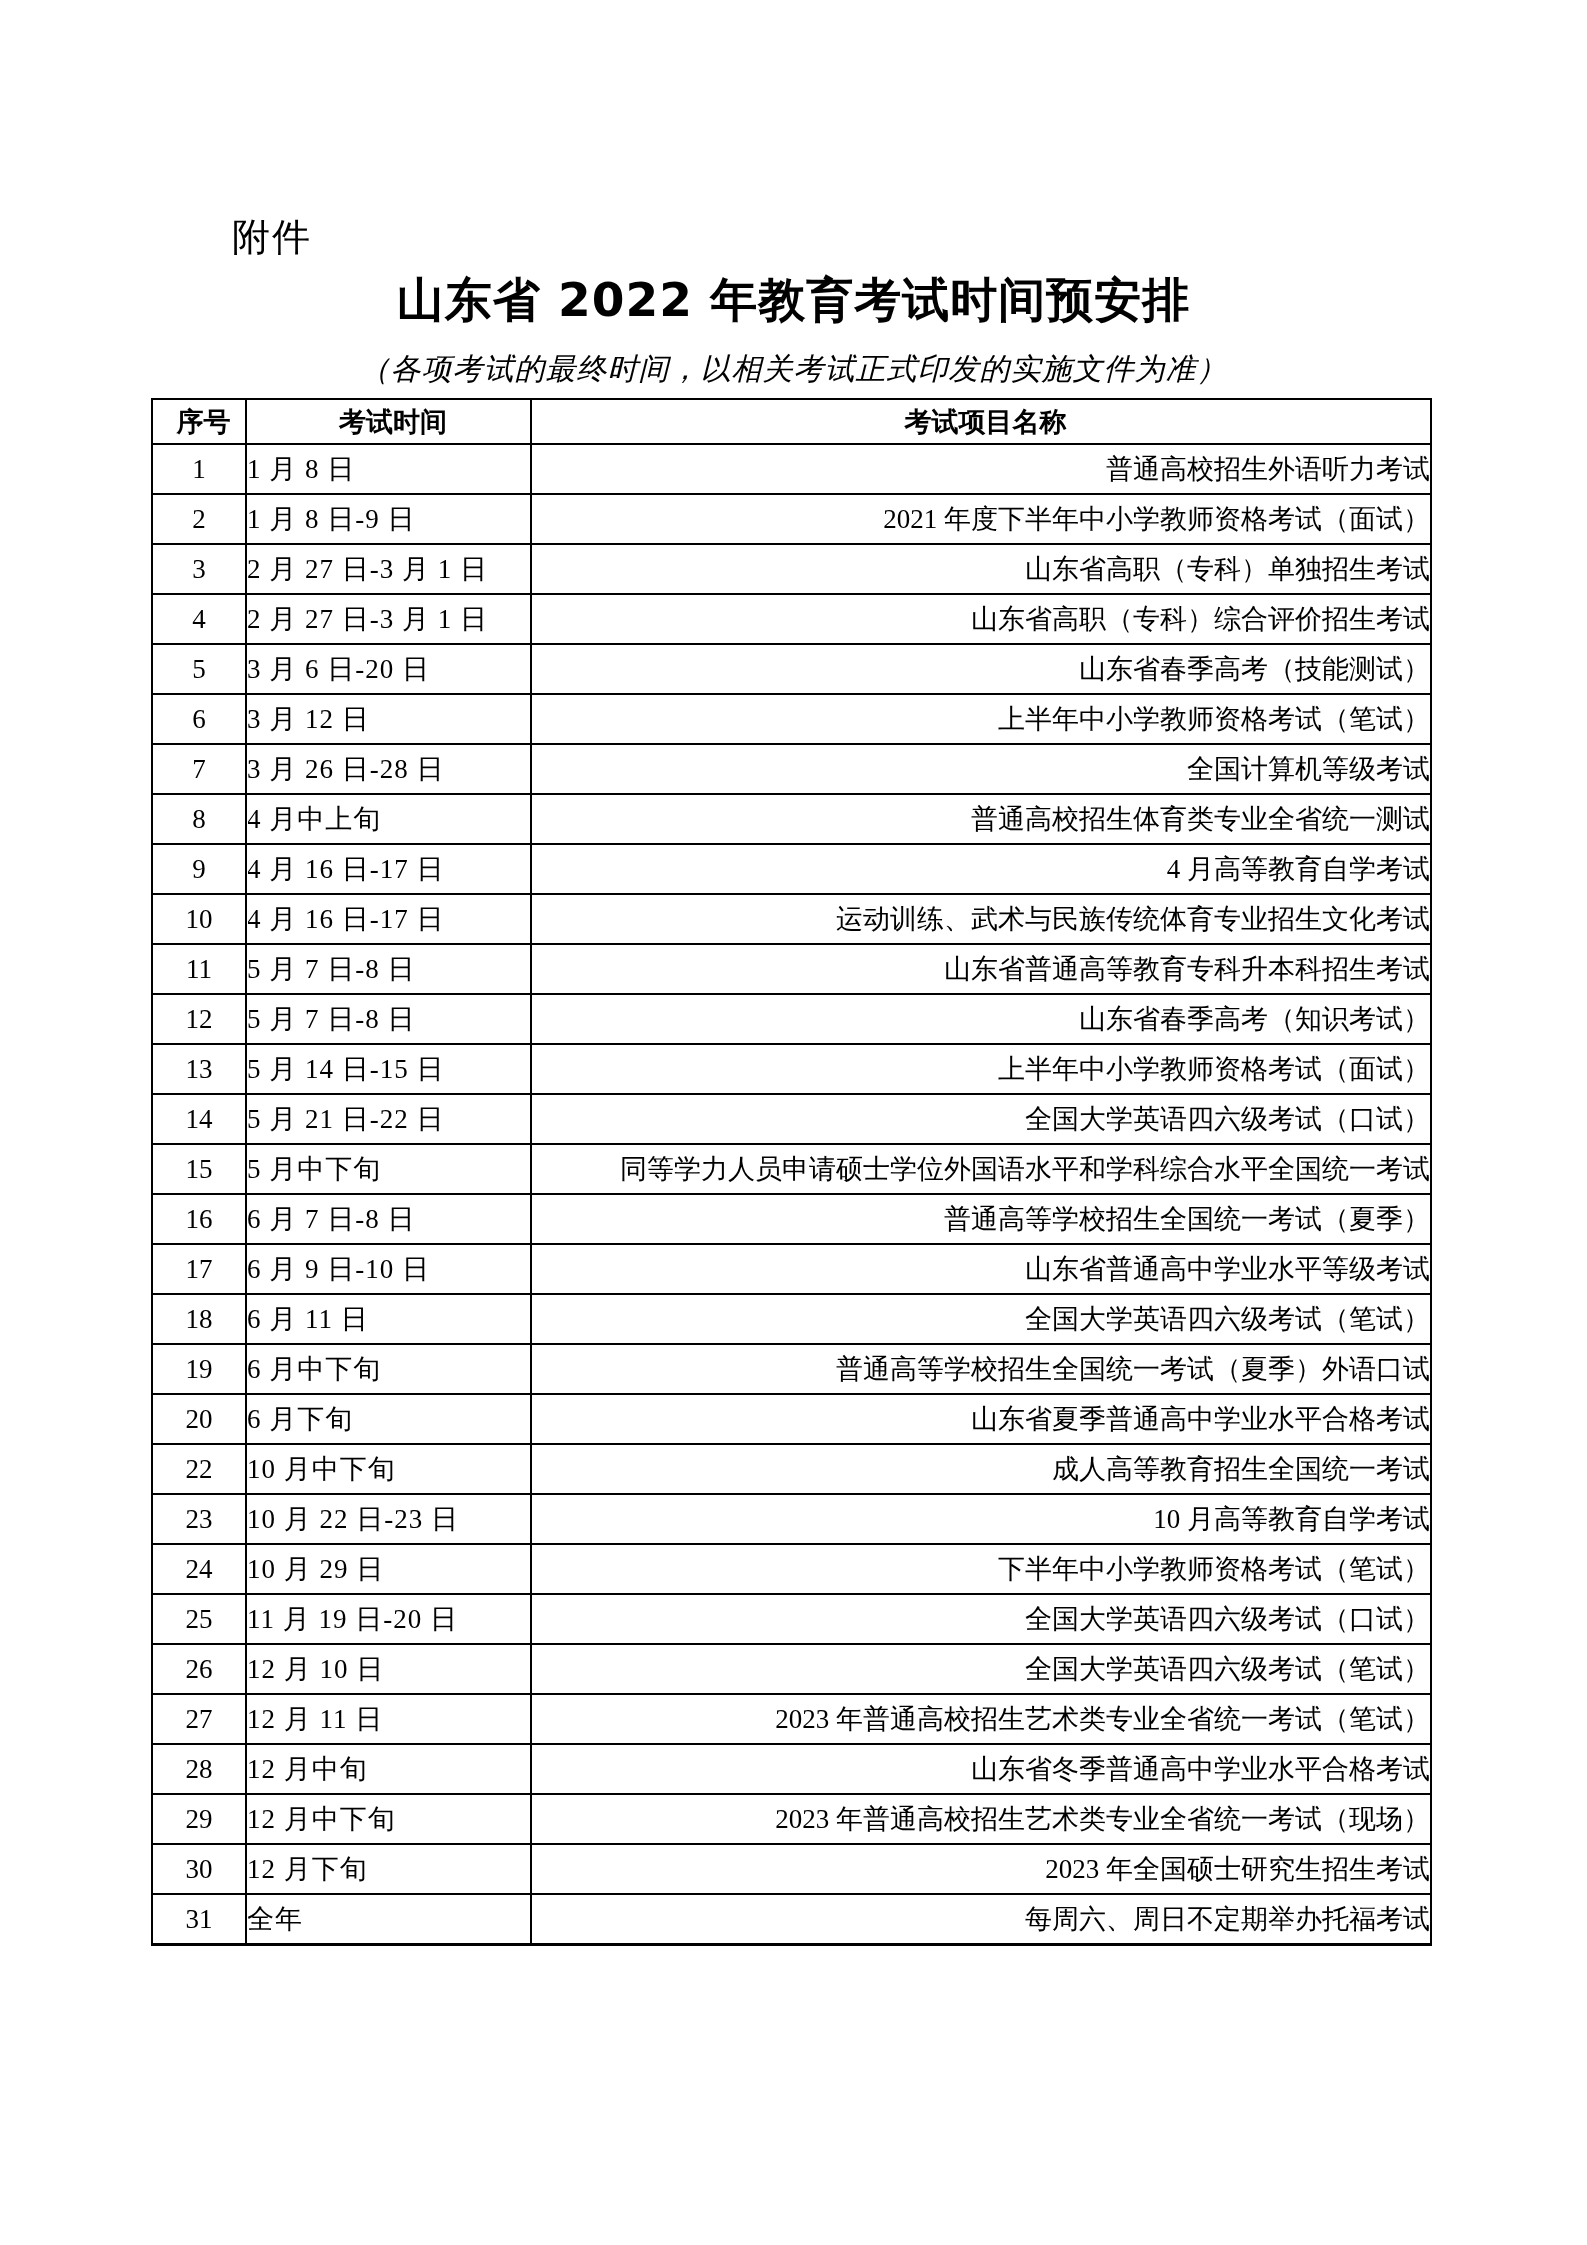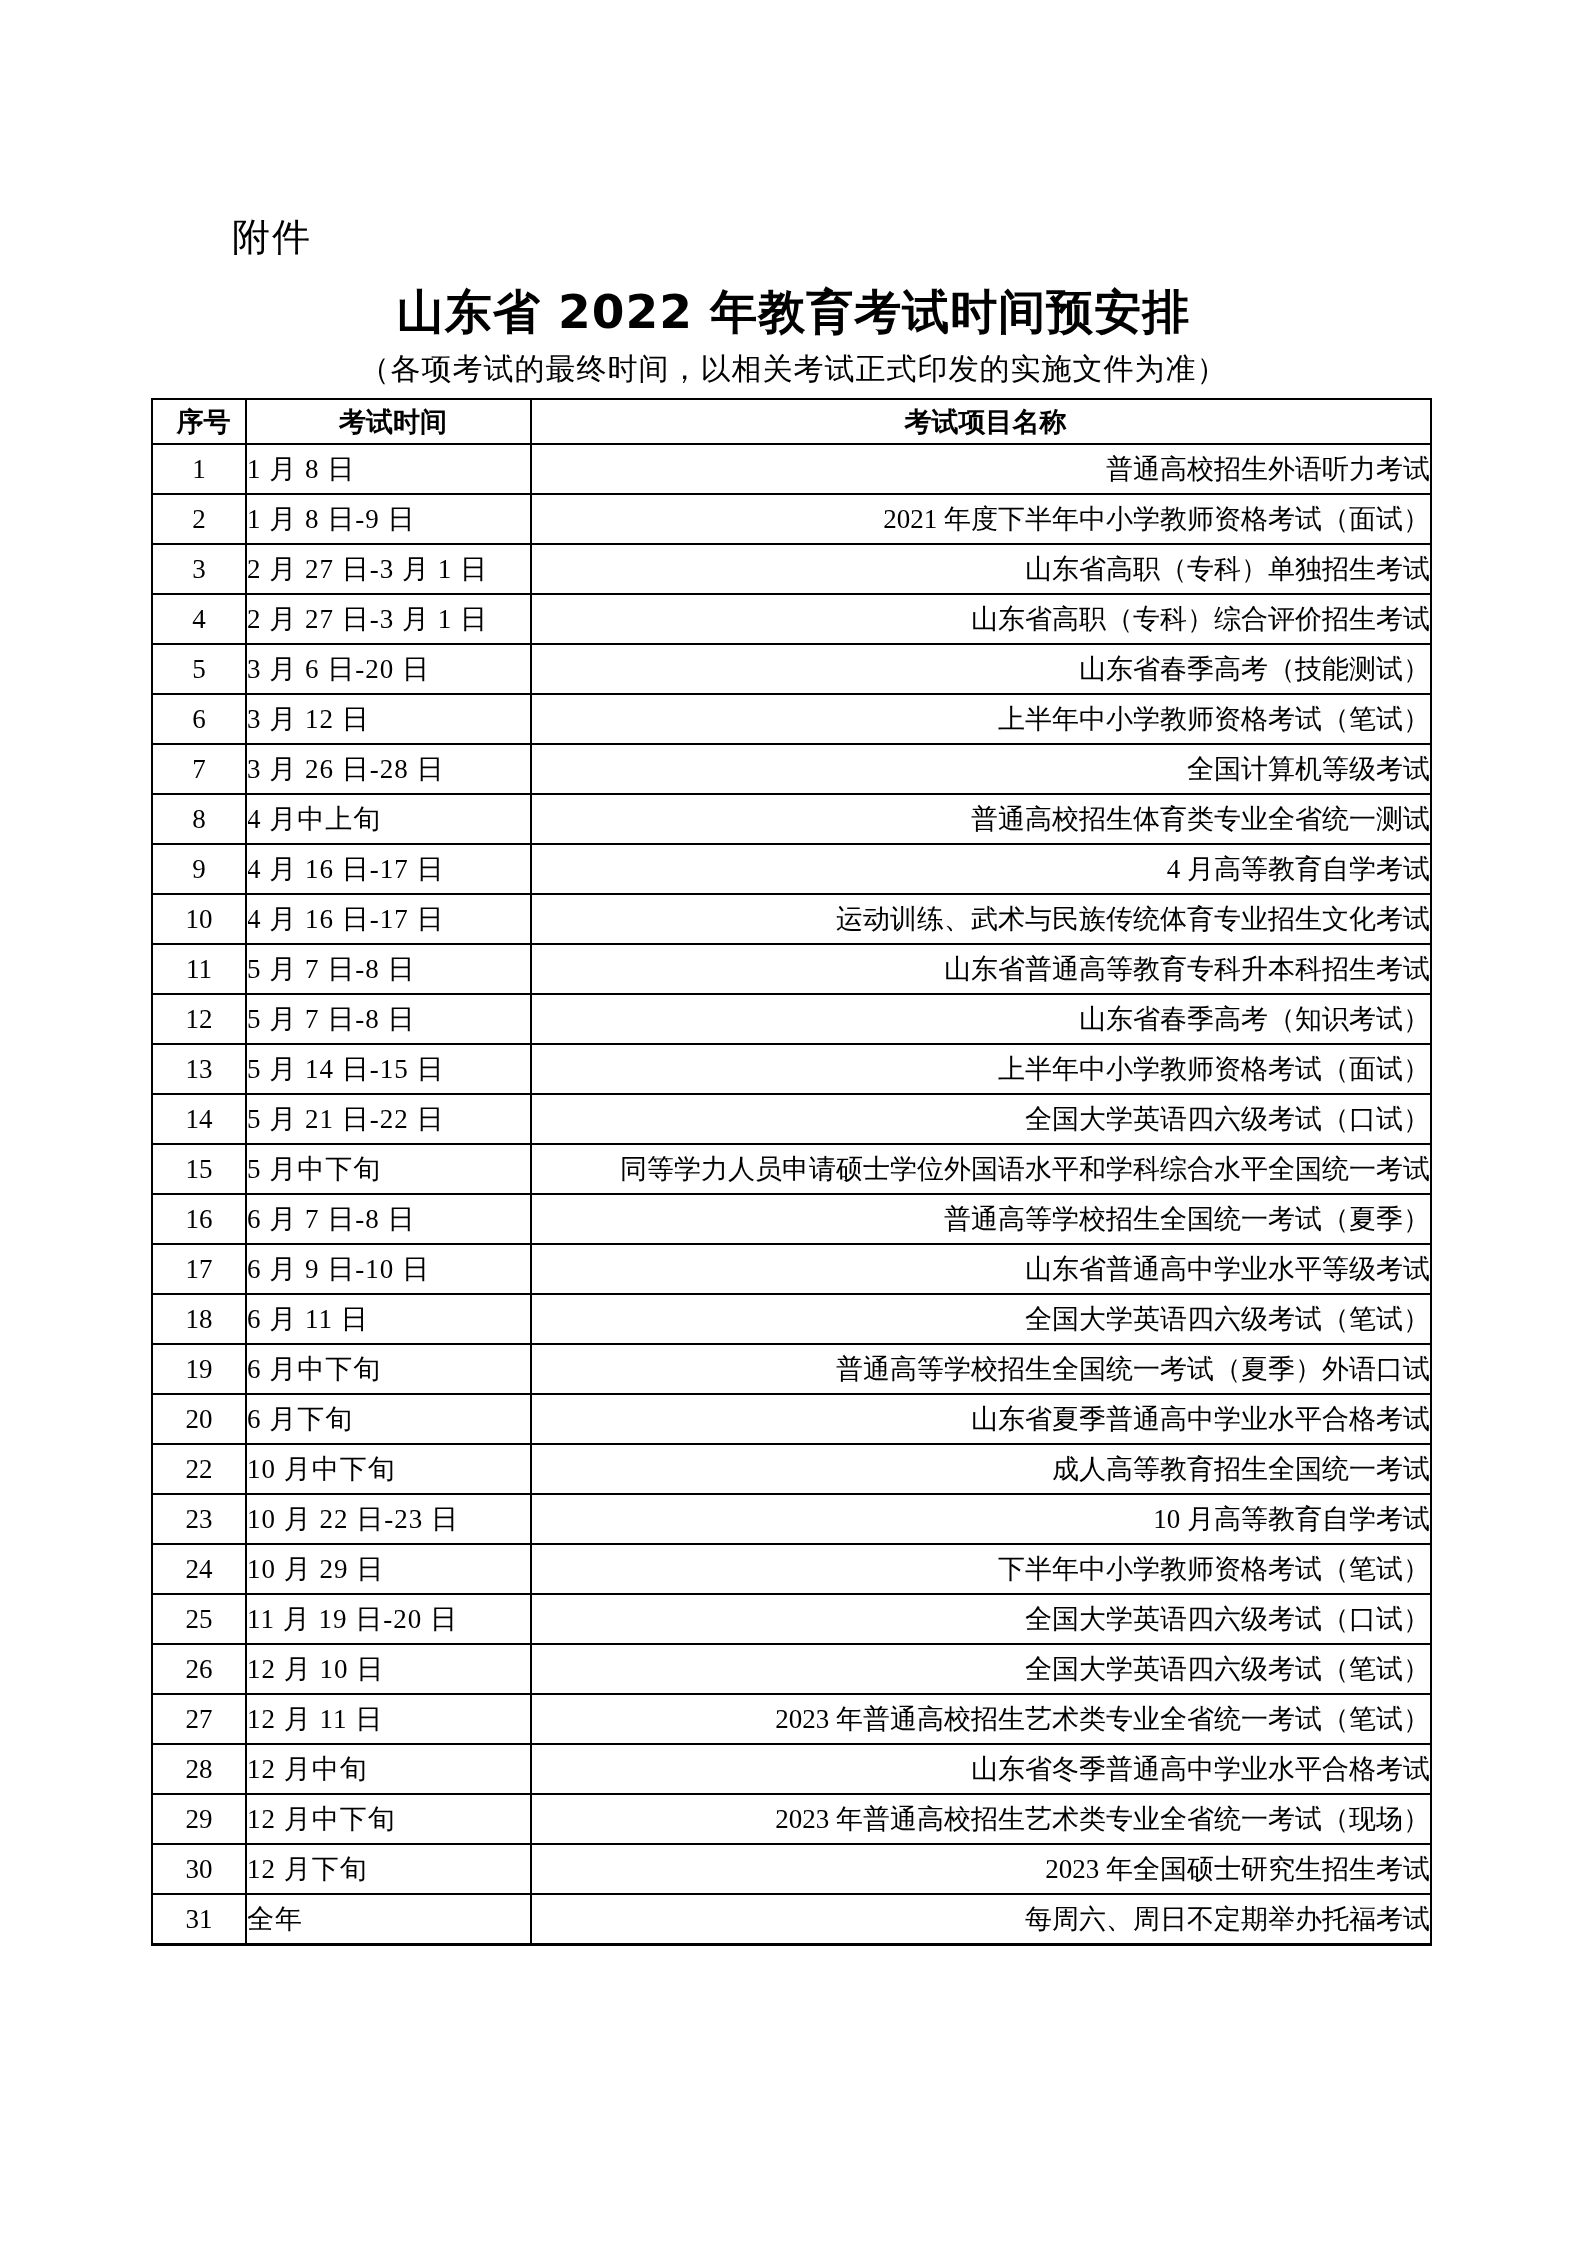--- a/index.html
+++ b/index.html
@@ -27,28 +27,28 @@
     position: absolute;
     left: 0;
     top: 272px;
     width: 1587px;
     text-align: center;
     font-family: "DejaVu Sans", "Liberation Sans", sans-serif;
     font-weight: bold;
     font-size: 47px;
     line-height: 1.2;
     letter-spacing: 1px;
-    margin-top: 12px;
   }
   .subtitle {
     position: absolute;
     left: 0;
     top: 351px;
     width: 1587px;
     text-align: center;
+    font-style: italic;
     font-size: 30px;
     line-height: 1.2;
     letter-spacing: 1px;
   }
   table.schedule {
     position: absolute;
     left: 151px;
     top: 398px;
     width: 1279px;
     border-collapse: collapse;

